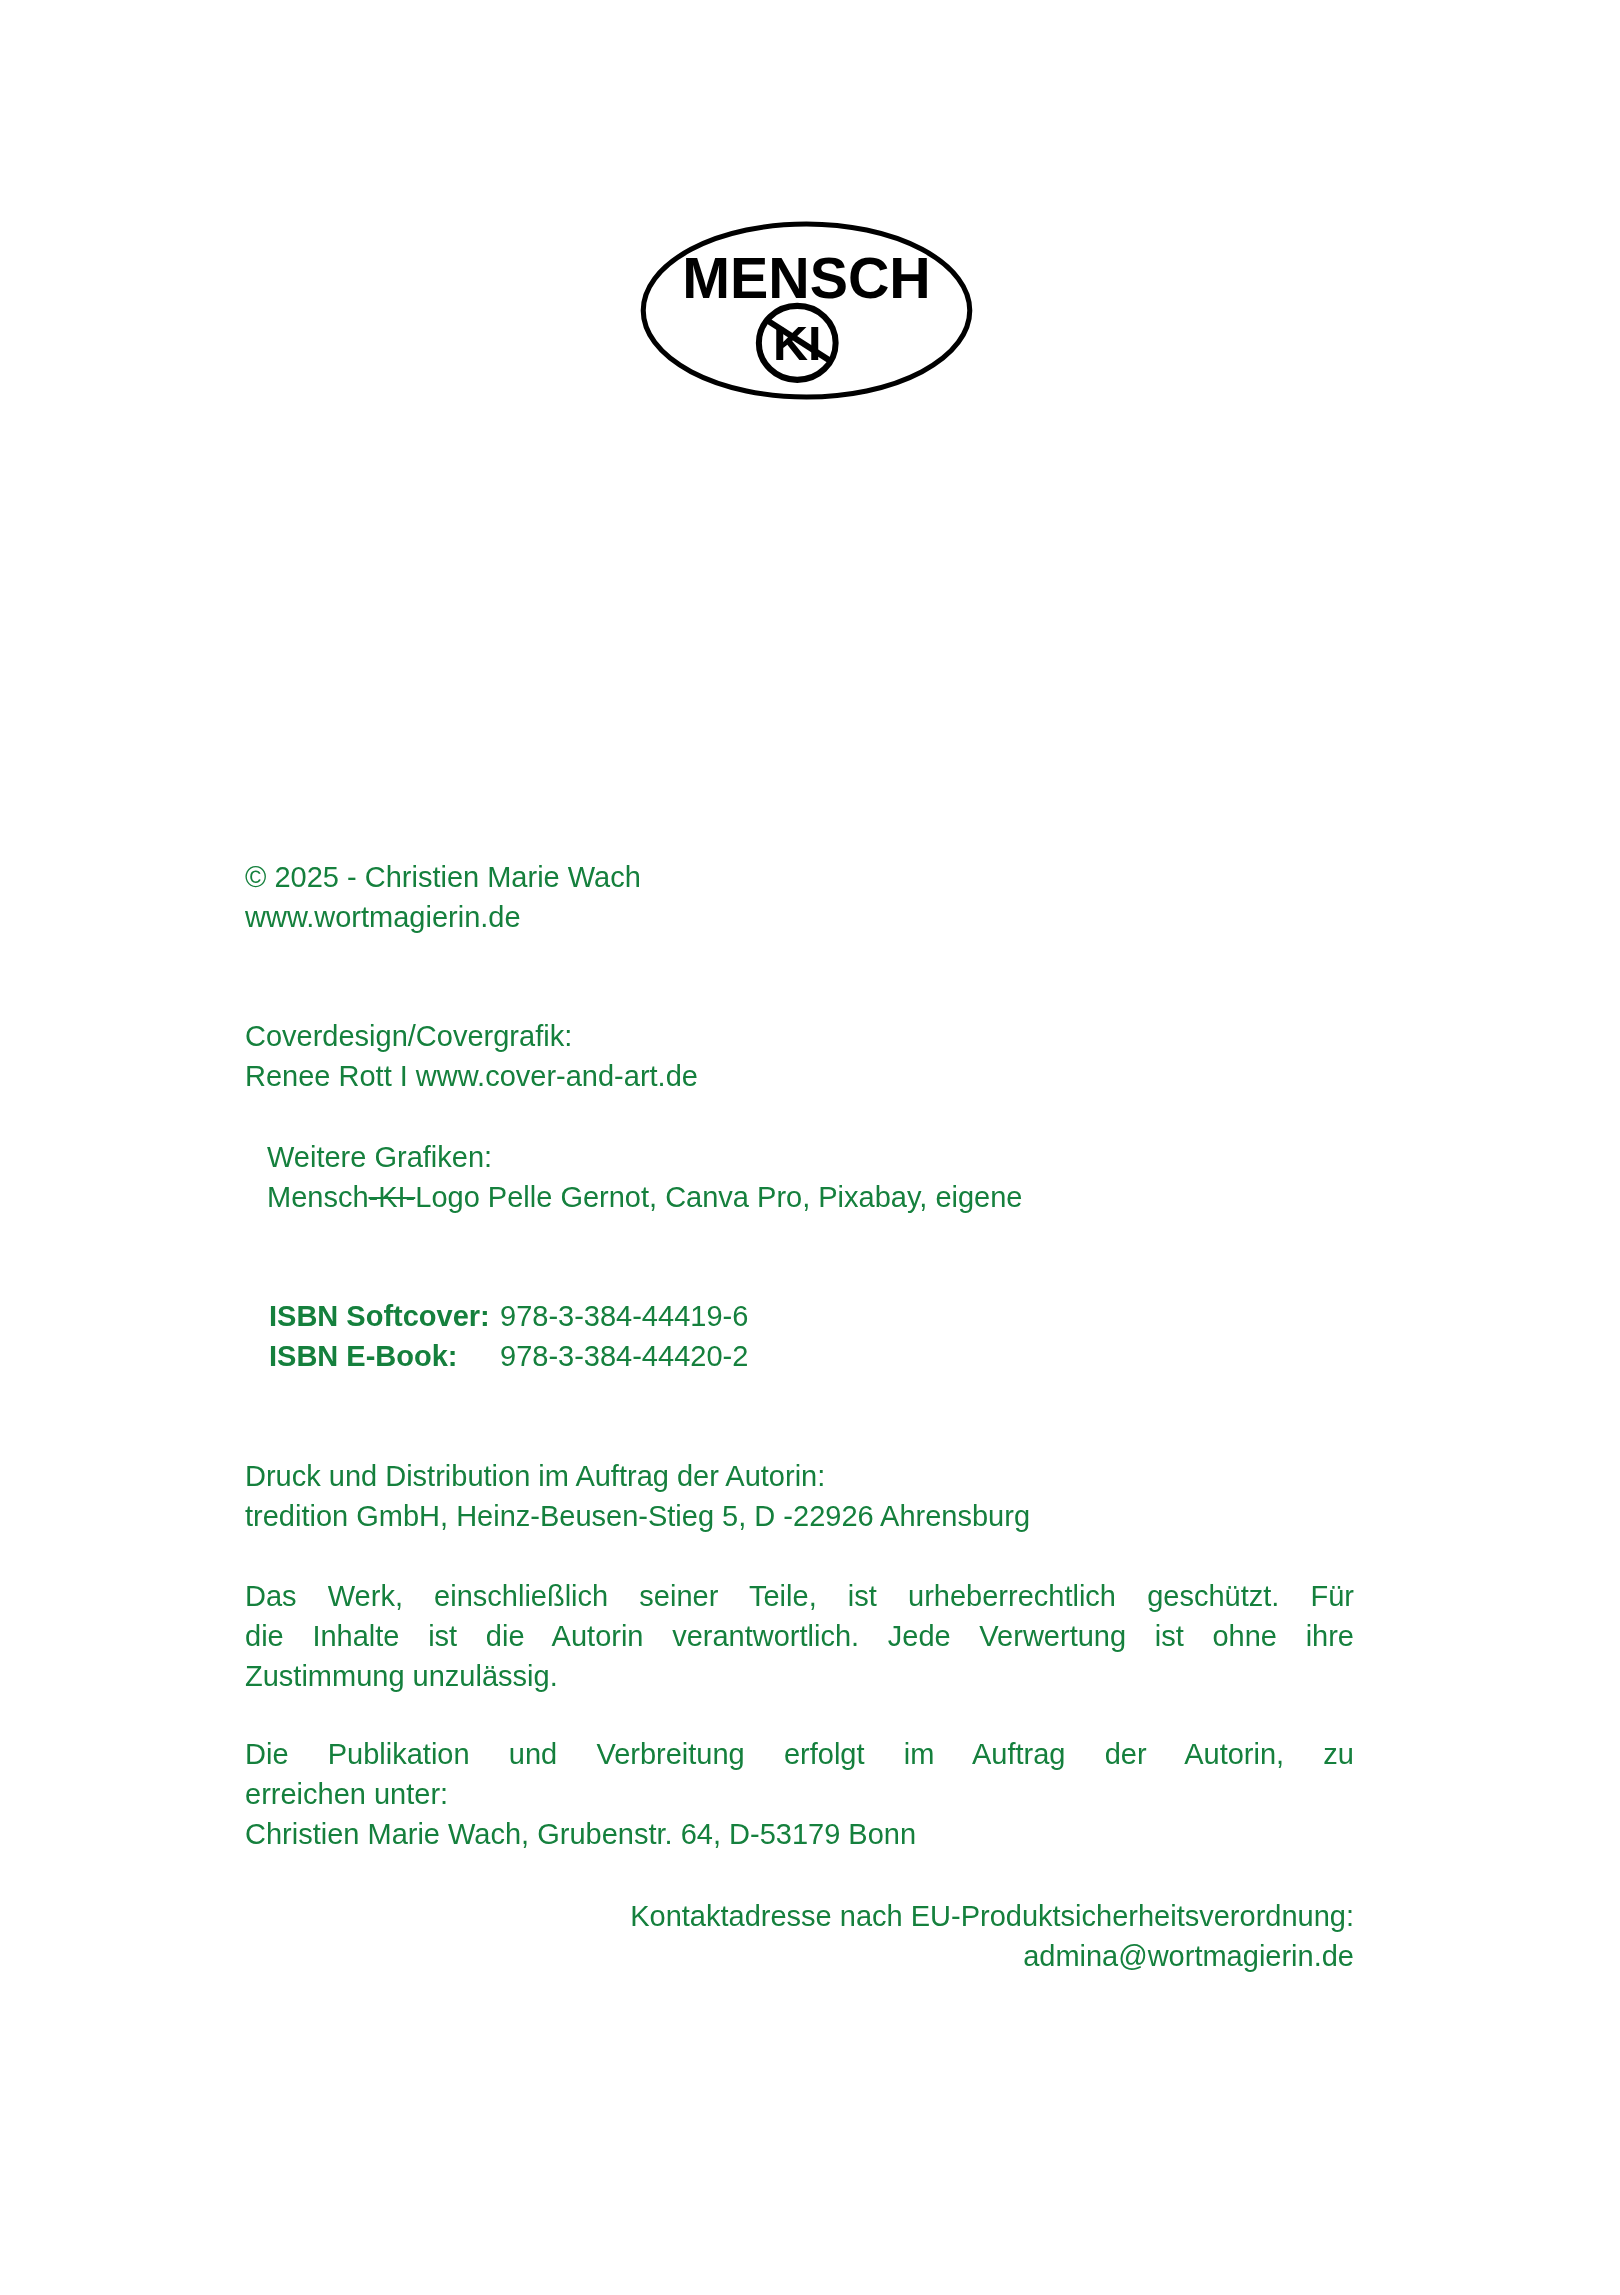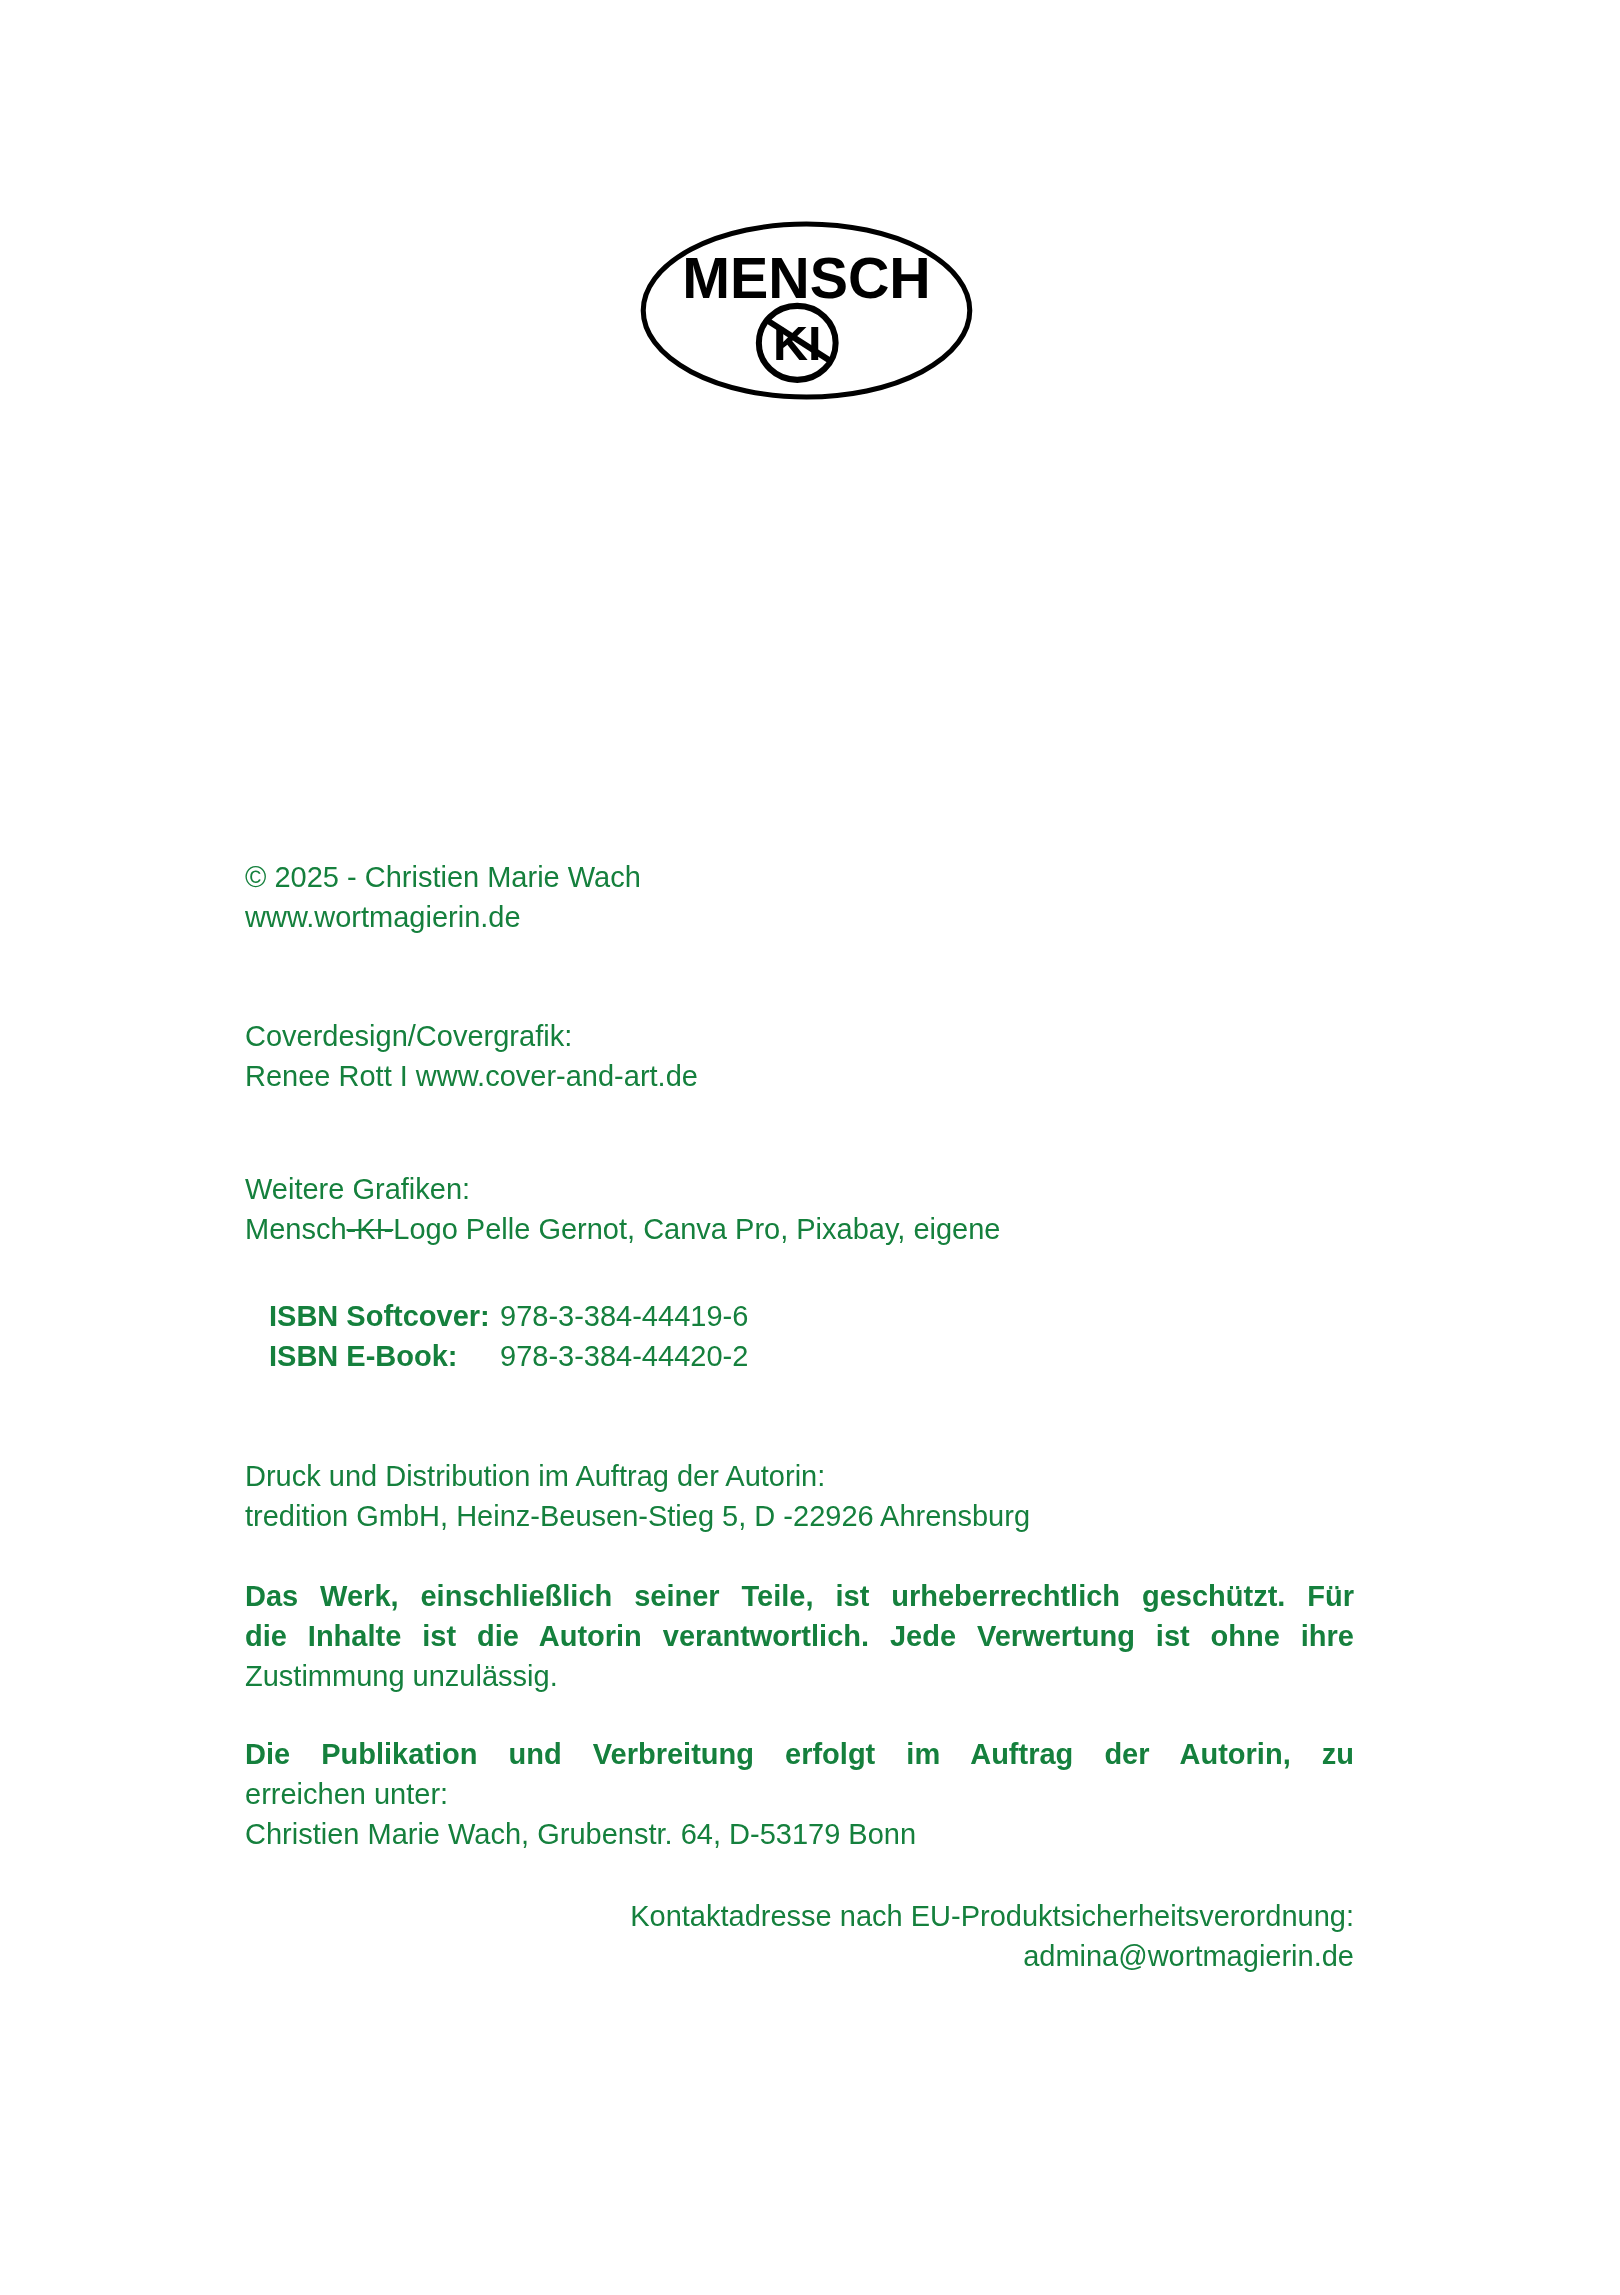--- a/index.html
+++ b/index.html
@@ -33,37 +33,36 @@
   }
   .block {
     position: absolute;
     left: 0;
     right: 0;
   }
   .line { white-space: pre-wrap; }
   .stretch {
     text-align: justify;
     text-align-last: justify;
-    font-weight: bold;
   }
   .italic { }
   .isbn-label {
     display: inline-block;
     width: 231px;
     font-weight: bold;
   }
   .strike {
     text-decoration: line-through;
     text-decoration-thickness: 2.3px;
     text-align: center;
   }
   
   .b-copyright   { top: 857px; }
   .b-cover       { top: 1016px; }
-  .b-graphics    { top: 1169px; }
+  .b-graphics    { top: 1137px; margin-left: 22px; }
   .b-isbn        { top: 1296px; margin-left: 24px; }
   .b-print       { top: 1456px; }
   .b-rights      { top: 1576px; }
   .b-publication { top: 1734px; }
   .b-contact     { top: 1896px; text-align: right; }
   svg text {
     font-family: "Liberation Sans", "DejaVu Sans", sans-serif;
     font-weight: bold;
     fill: #000000;
   }

